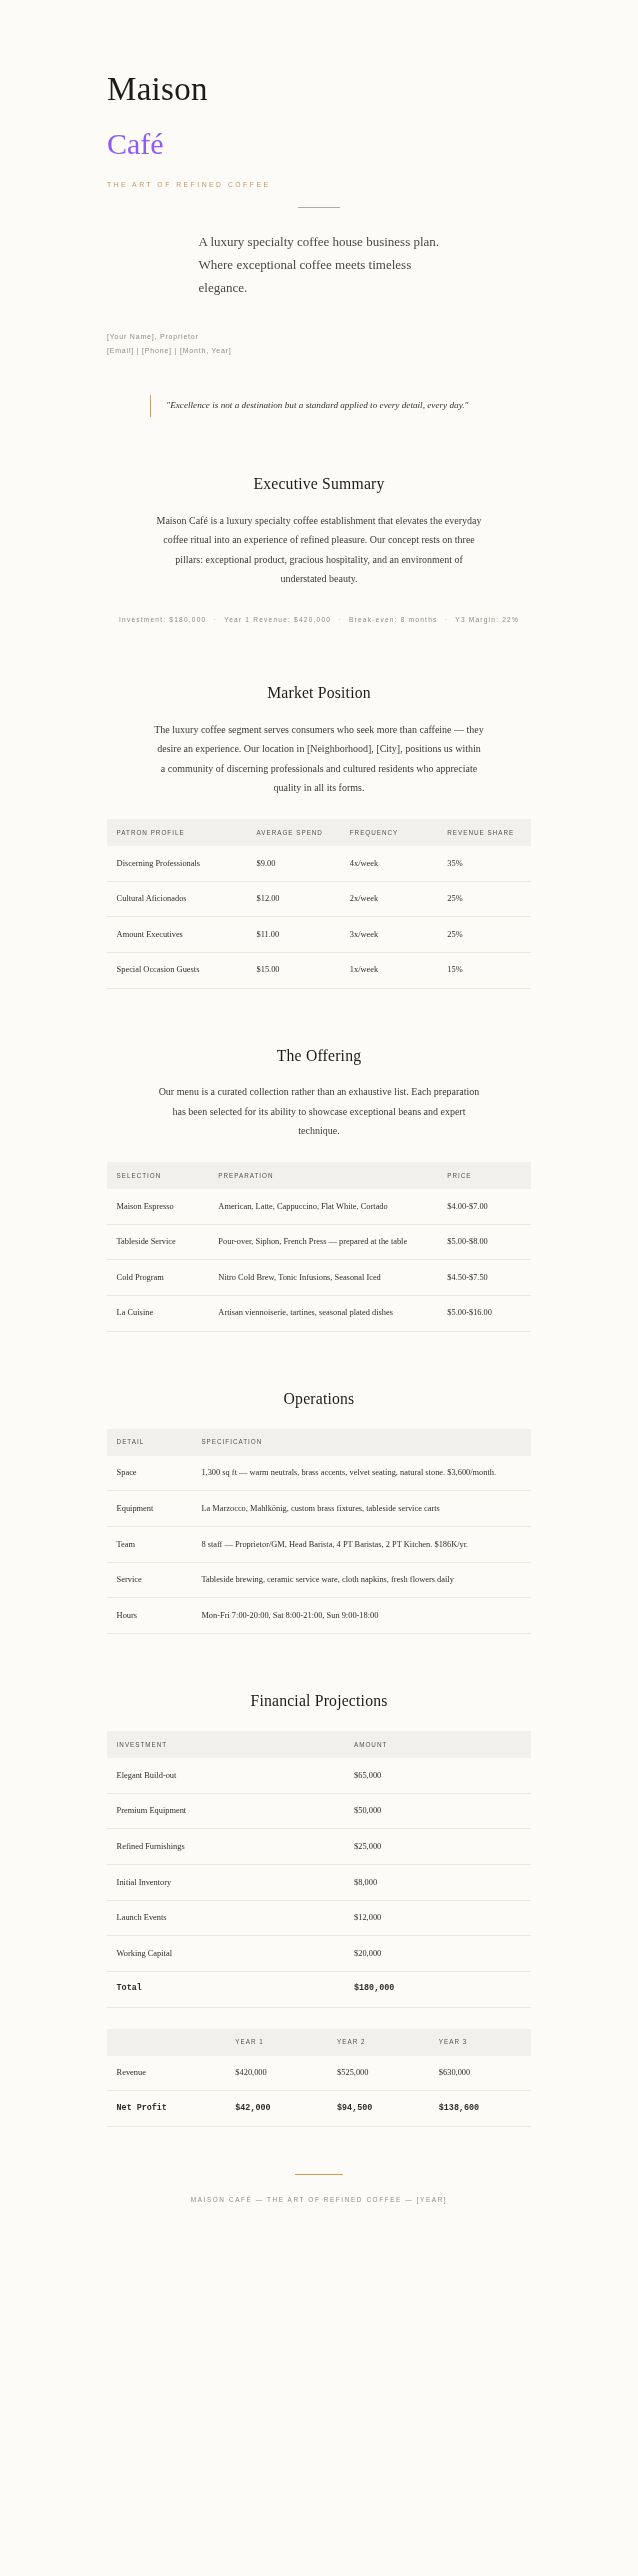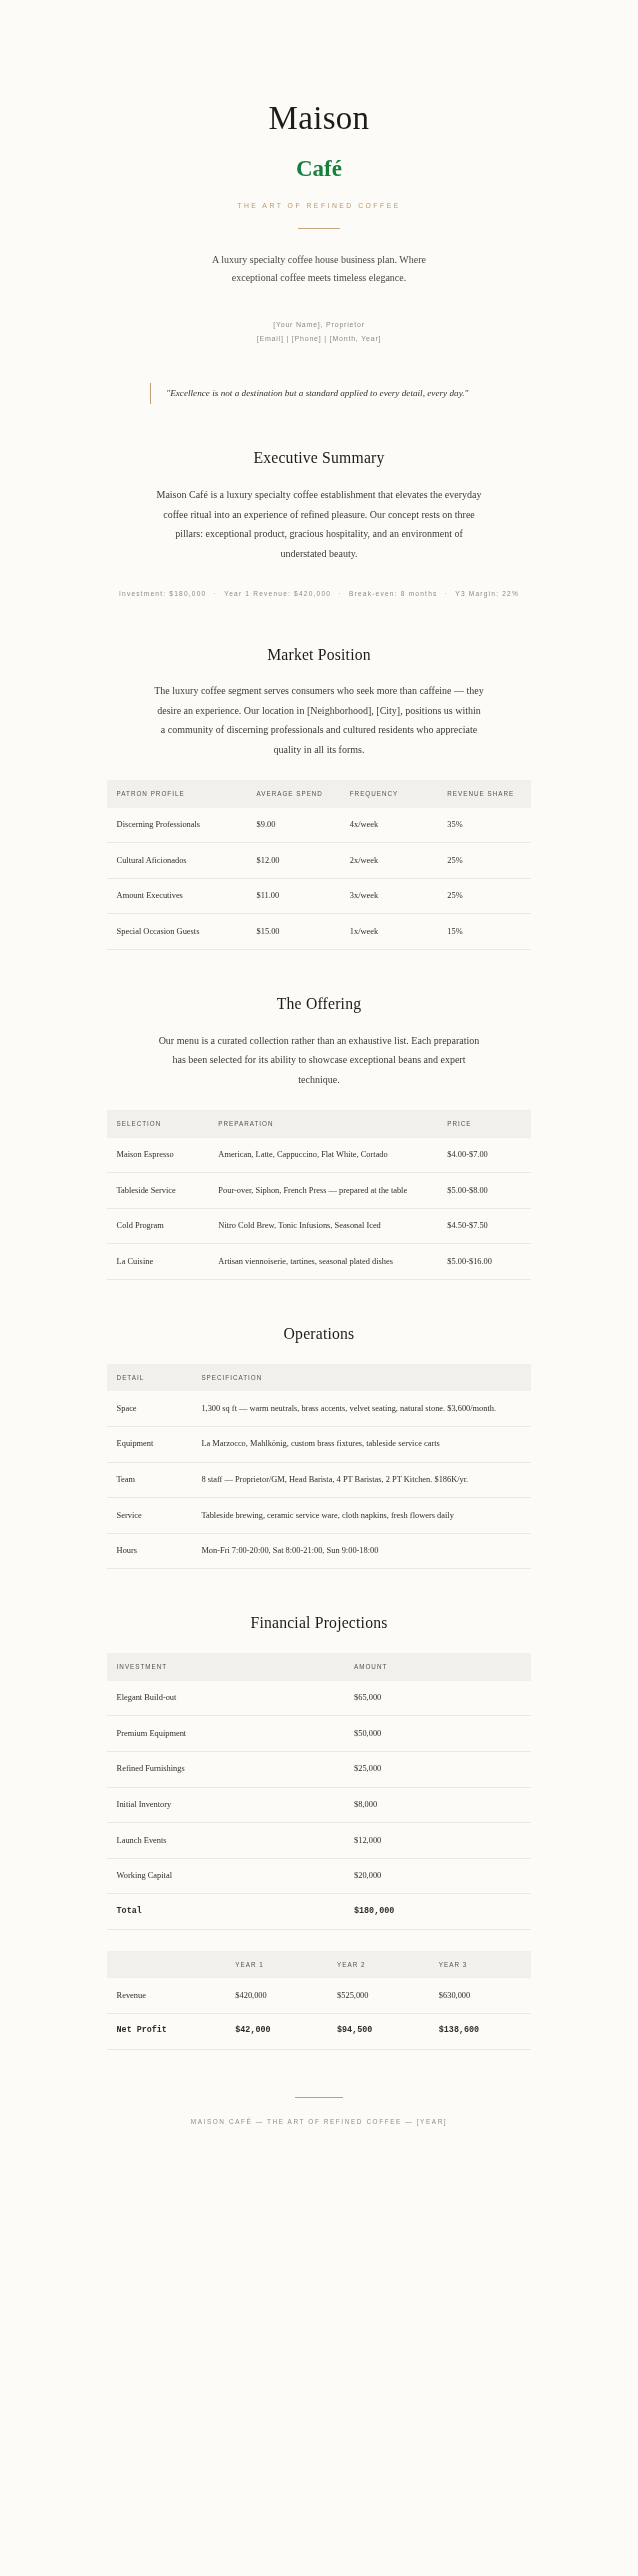--- a/index.html
+++ b/index.html
@@ -17,37 +17,37 @@
 
   .page {
     width: 638px;
     box-sizing: border-box;
     padding: 0 107px;
     margin: 0 auto;
   }
 
   
   .cover {
-    padding-top: 100px;
-    text-align: center;
+    padding-top: 71px;
+    text-align: left;
   }
   .brand-main {
     font-family: "Liberation Serif", "DejaVu Serif", serif;
     font-size: 33px;
     font-weight: 400;
     letter-spacing: 0.3px;
     color: #1d1c1a;
     line-height: 1.1;
     margin: 0;
   }
   .brand-sub {
     font-family: "Liberation Serif", "DejaVu Serif", serif;
-    font-size: 23px;
-    font-weight: 700;
-    color: #15803d;
+    font-size: 30px;
+    font-weight: 400;
+    color: #8b5cf6;
     line-height: 1.1;
     margin: 19.3px 0 0 0;
   }
   .brand-tagline {
     margin-top: 21px;
     font-family: "Liberation Sans", sans-serif;
     font-size: 6.8px;
     letter-spacing: 2.5px;
     color: #b9976f;
     text-transform: uppercase;
@@ -55,21 +55,21 @@
   .rule {
     width: 42px;
     height: 0.8px;
     background: #c6a87f;
     margin: 19.3px auto 0 auto;
     border: 0;
   }
   .cover-desc {
     margin: 22px auto 0 auto;
     width: 241px;
-    font-size: 10px;
+    font-size: 13px;
     line-height: 1.78;
     color: #4a4845;
   }
   .cover-meta {
     margin-top: 31px;
     font-family: "Liberation Sans", sans-serif;
     font-size: 7px;
     letter-spacing: 0.8px;
     color: #8e8b86;
     line-height: 2.0;
@@ -81,21 +81,21 @@
     padding: 2.4px 0 2.4px 15.3px;
     border-left: 1.6px solid #c0a078;
     font-style: italic;
     font-size: 9.2px;
     line-height: 1.85;
     color: #35332f;
     max-width: 386px;
   }
 
   
-  .section { margin-top: 45px; }
+  .section { margin-top: 58px; }
   .section-title {
     text-align: center;
     font-size: 15.7px;
     font-weight: 400;
     letter-spacing: 0.2px;
     color: #1d1c1a;
     margin: 0 0 17.7px 0;
   }
   .section-body {
     text-align: center;

